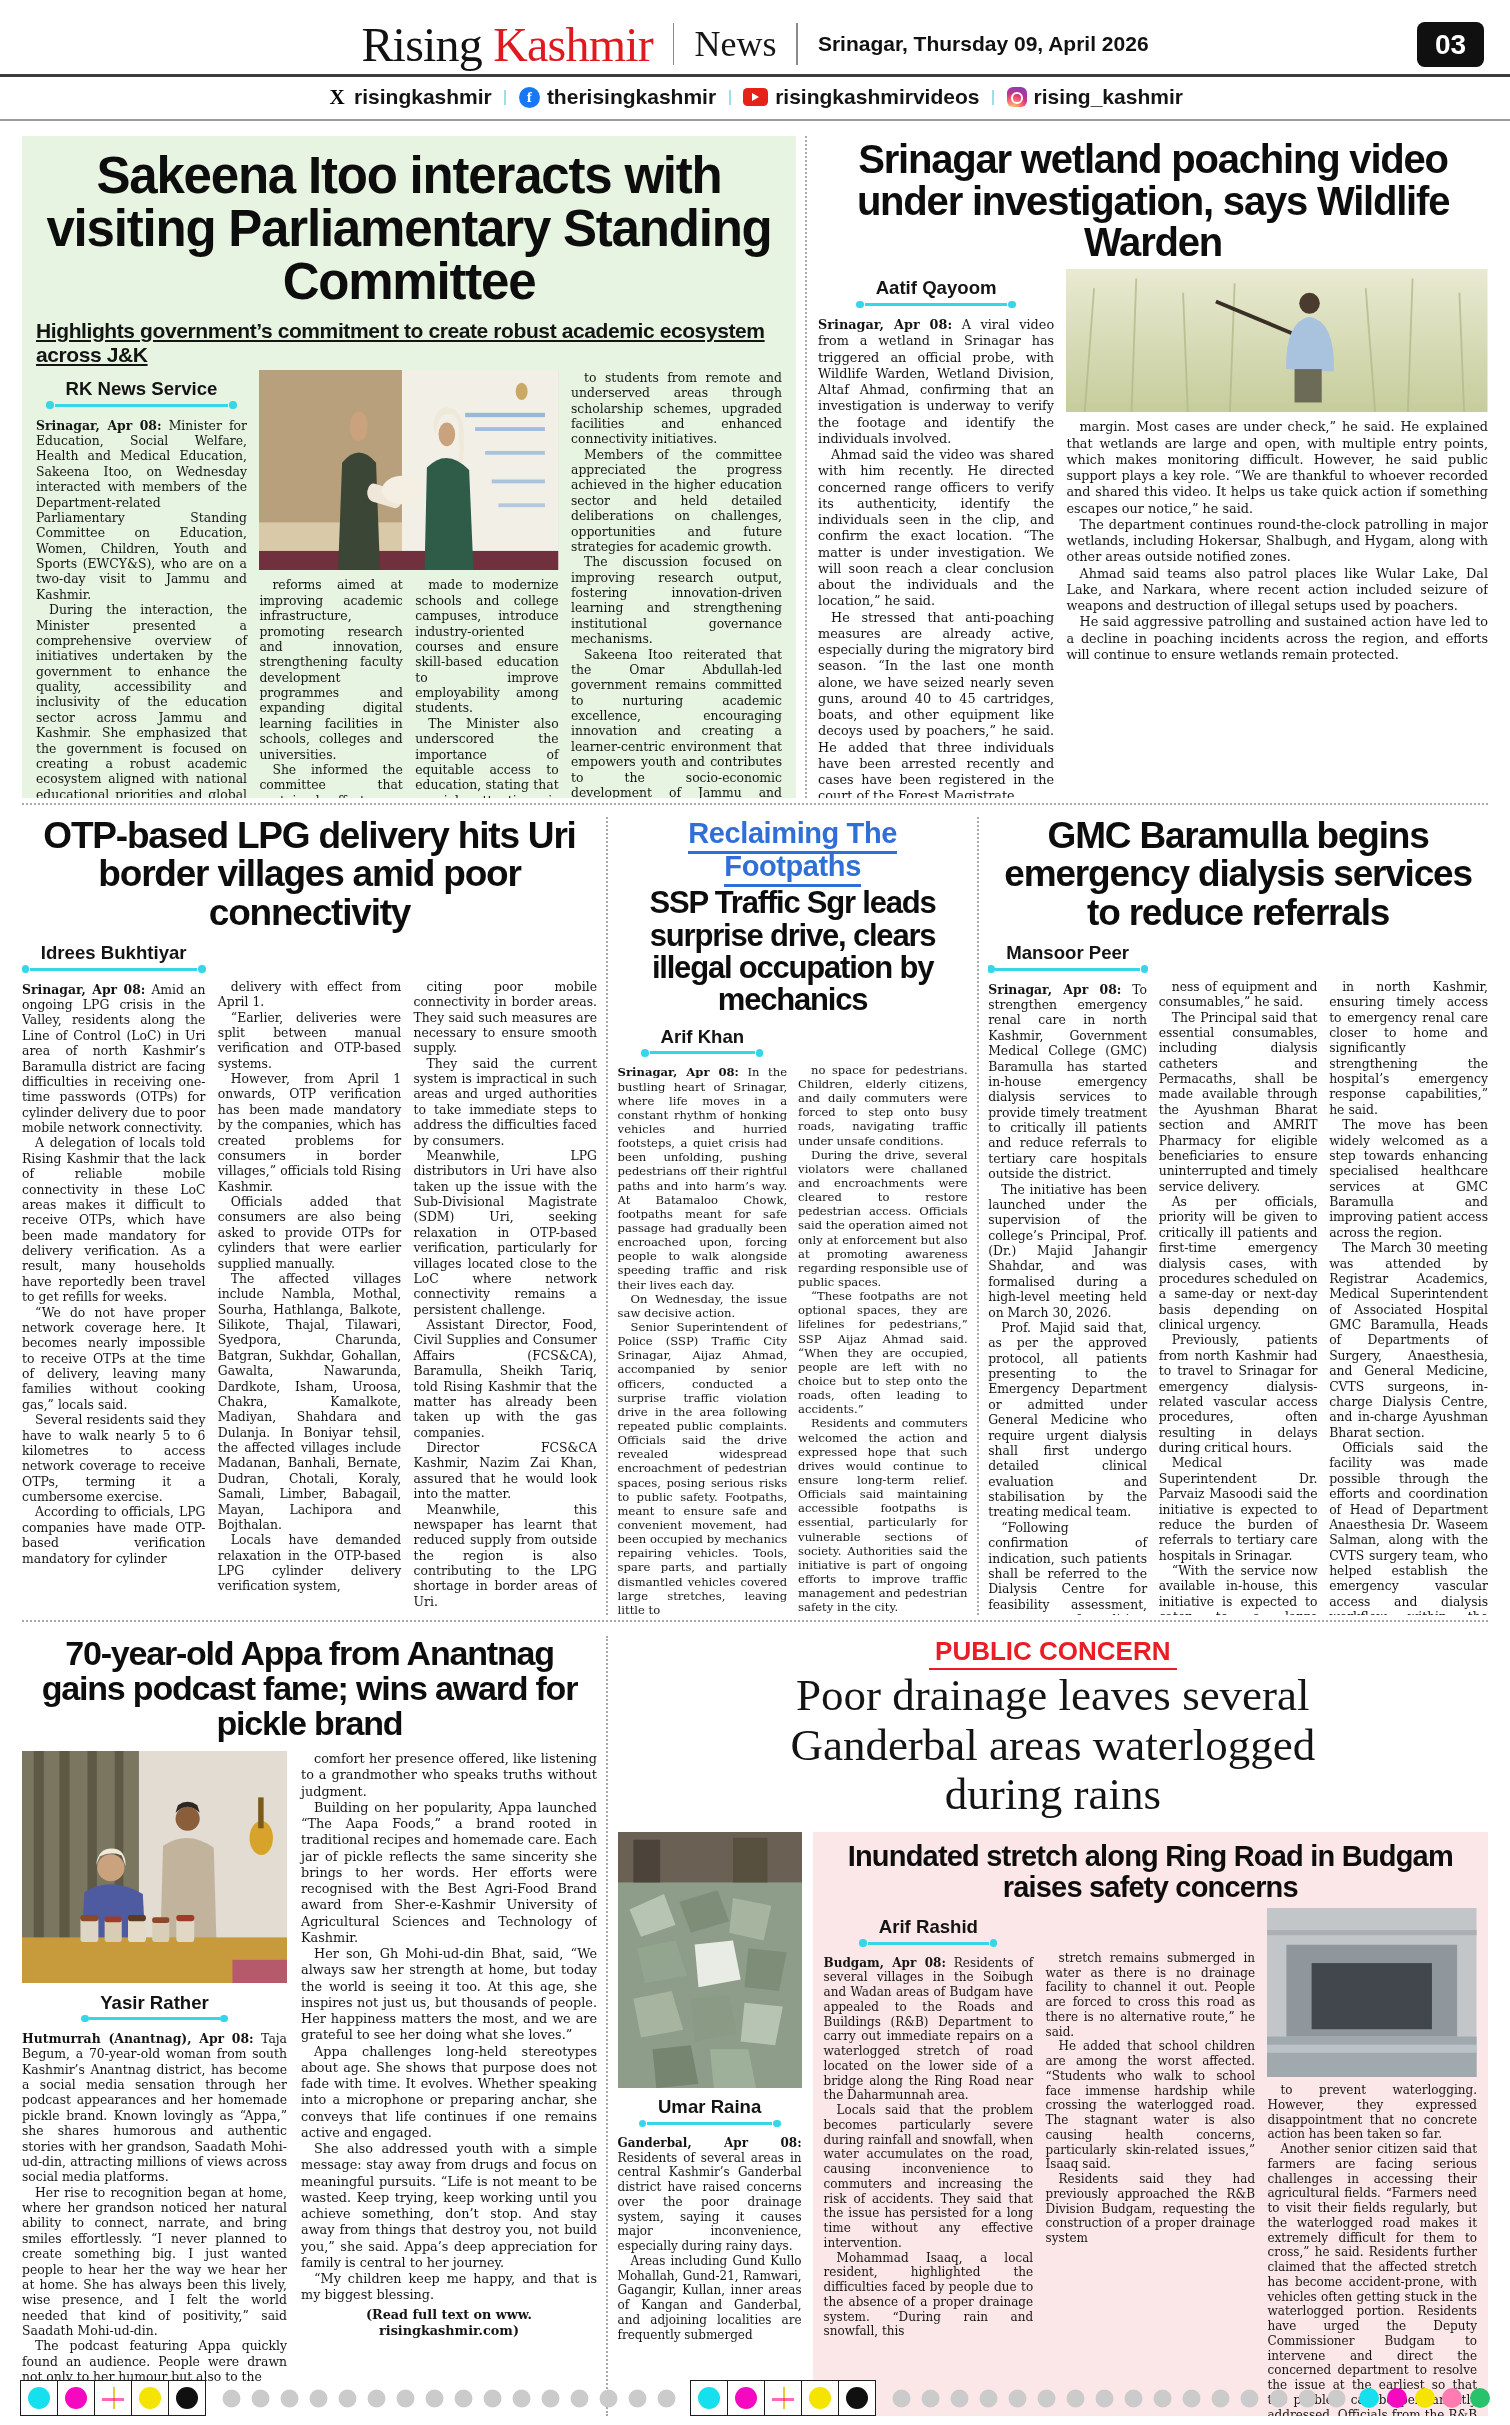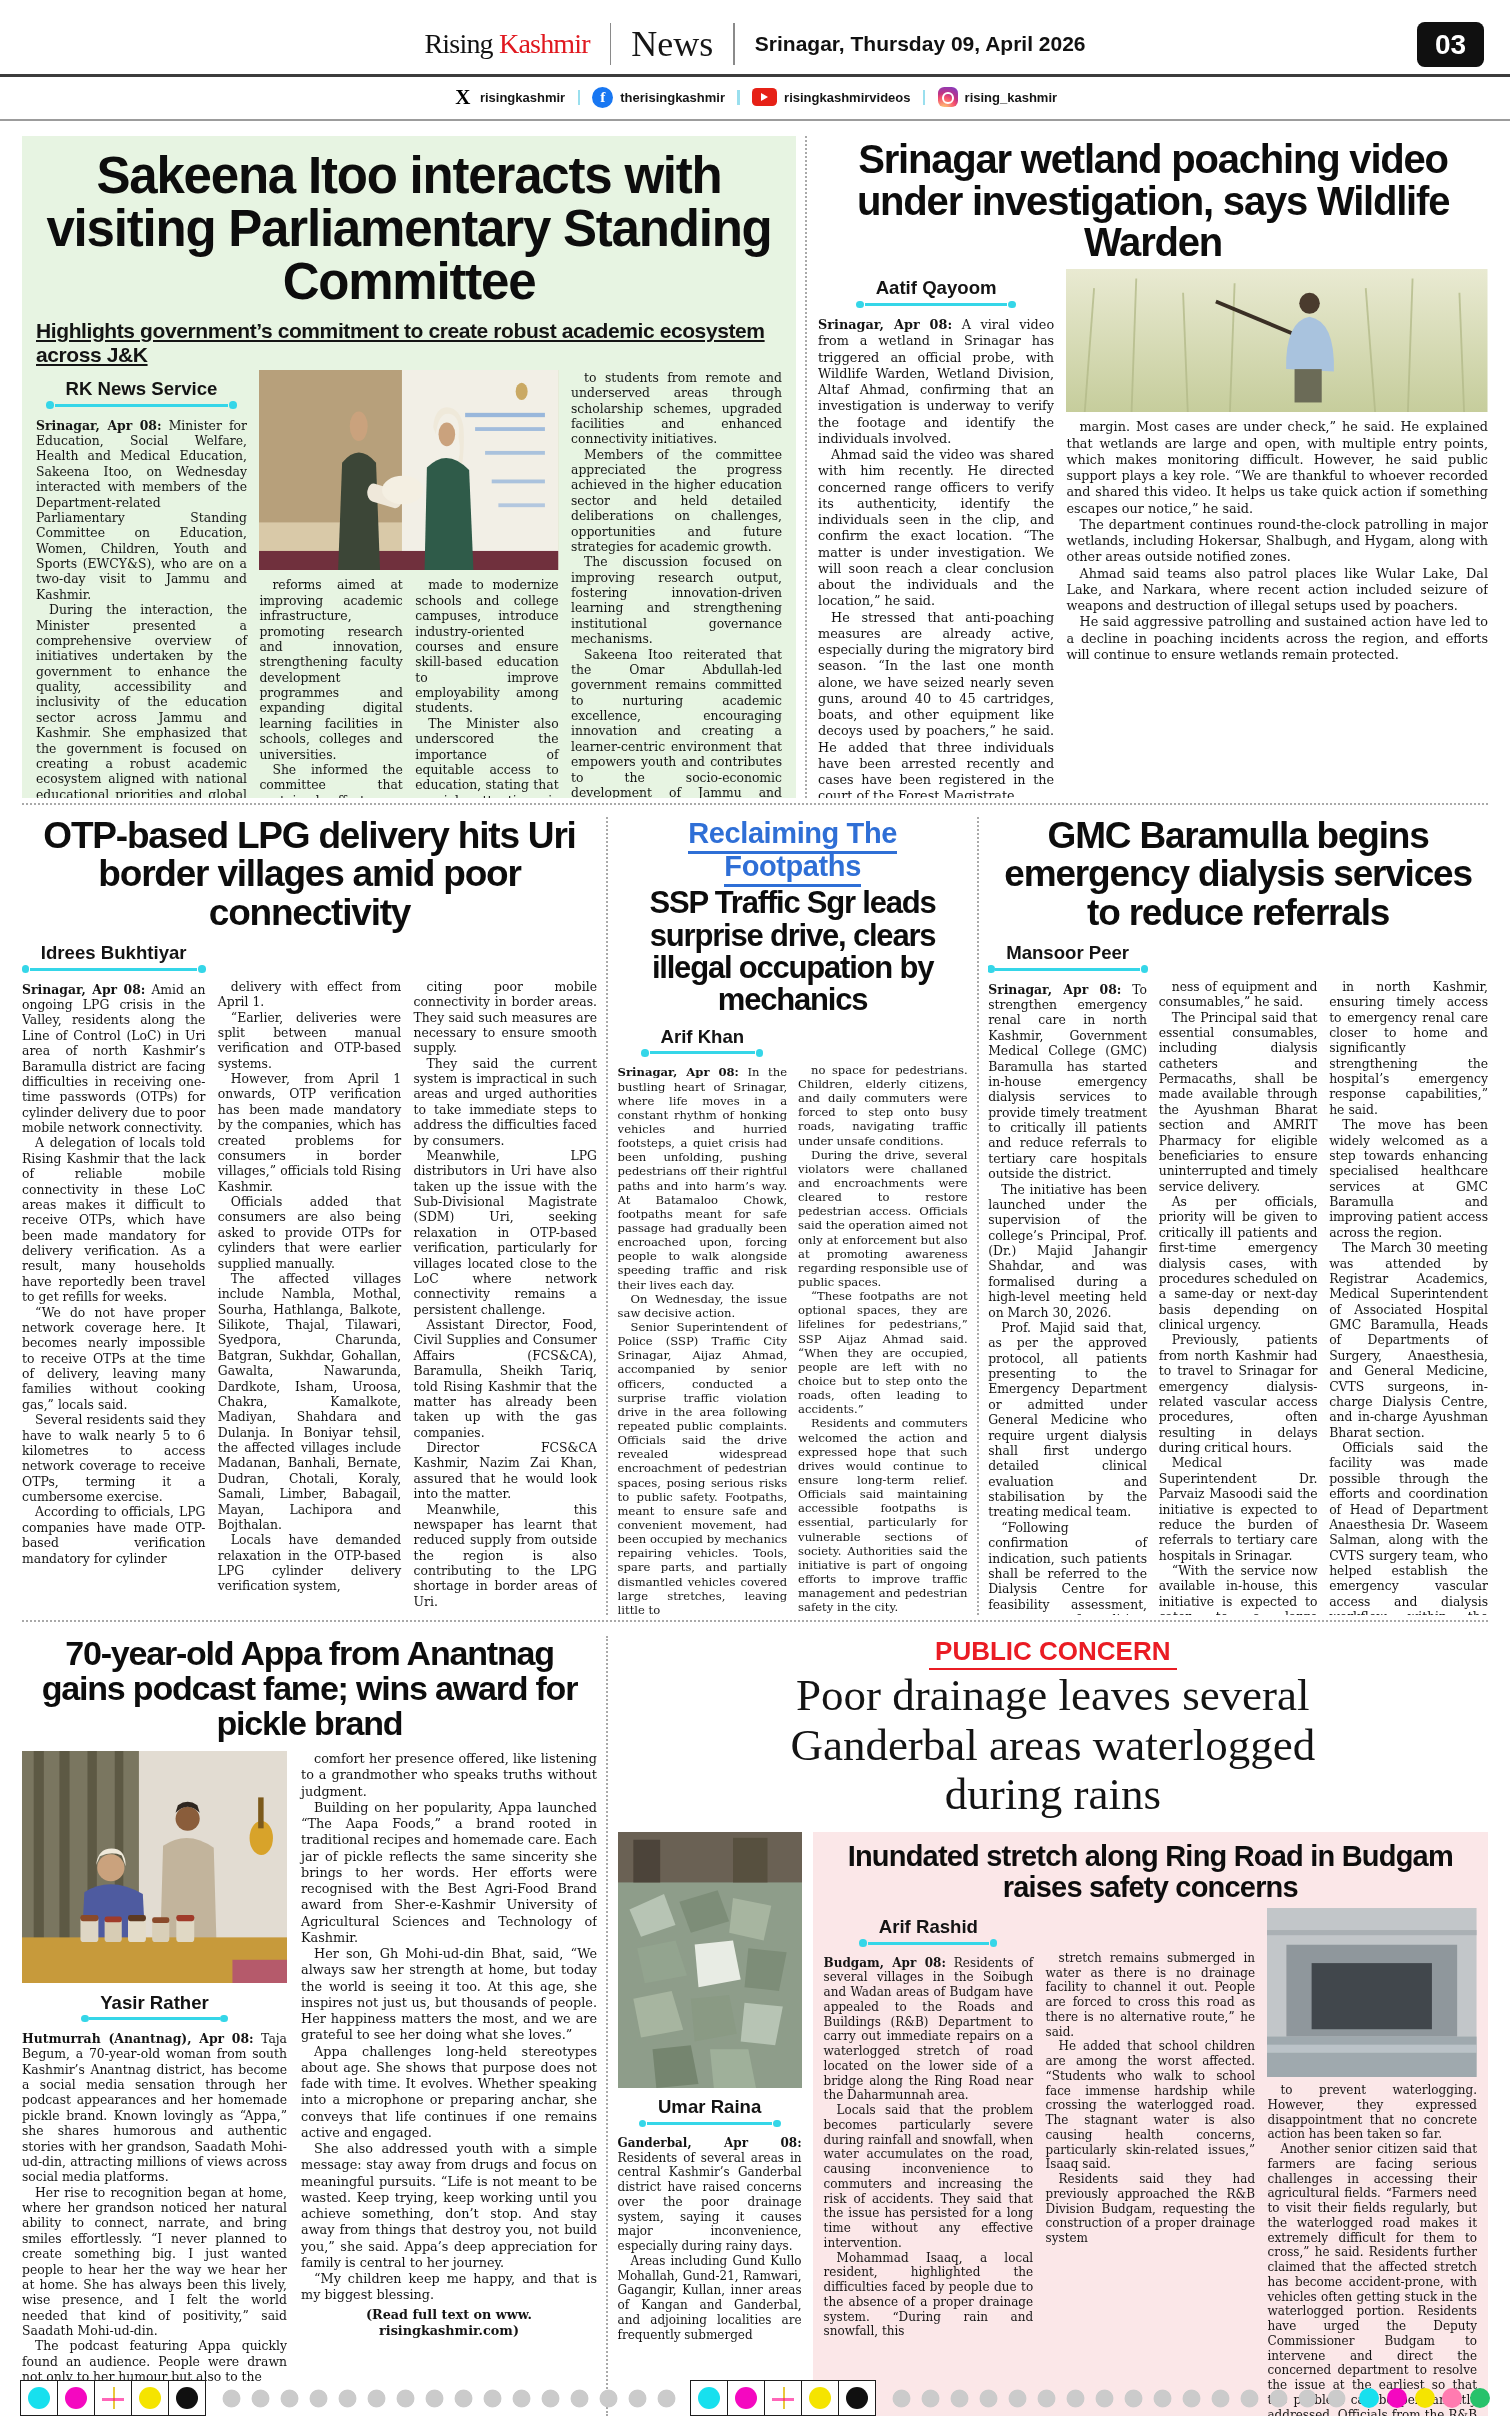--- a/index.html
+++ b/index.html
@@ -4,28 +4,28 @@
 <style>
   html,body{margin:0;padding:0;background:#e9e9e9;}
   .page{position:relative;width:1510px;height:2426px;margin:0 auto;background:var(--paper,#fff);
         font-family:"DejaVu Serif",serif;color:var(--ink,#141414);overflow:hidden;}
   
   header{position:relative;height:130px;padding-top:20px;box-sizing:border-box;}
   .badge{position:absolute;top:22px;right:26px;width:67px;height:45px;background:#101010;border-radius:7.7px;
          color:#fff;font-family:"Liberation Sans",sans-serif;font-weight:700;font-size:28px;
          display:flex;align-items:center;justify-content:center;}
   .mast-center{display:flex;align-items:center;justify-content:center;gap:20px;height:48px;}
-  .brand{font-family:"Liberation Serif",serif;font-size:28px;font-weight:400;letter-spacing:-0.8px;}
+  .brand{font-family:"Liberation Serif",serif;font-size:48px;font-weight:400;letter-spacing:-0.8px;}
   .brand-a{color:#121212;} .brand-b{color:var(--brand-red,#e0181f);}
   .mast-sep{width:1.5px;height:42px;background:#8a8a8a;}
   .mast-section{font-family:"Liberation Serif",serif;font-size:36px;color:#161616;}
   .mast-date{font-family:"Liberation Sans",sans-serif;font-weight:700;font-size:21px;color:#111;}
   .rule-dark{height:3.1px;background:#3c3c3c;margin:6.2px 0 0;}
   .social{display:flex;align-items:center;justify-content:center;gap:12.4px;height:40px;}
-  .social .handle{font-family:"Liberation Sans",sans-serif;font-weight:700;font-size:13px;color:#141414;}
+  .social .handle{font-family:"Liberation Sans",sans-serif;font-weight:700;font-size:21px;color:#141414;}
   .soc-sep{width:2.3px;height:15.5px;background:#9adfee;}
   .soc-item{display:flex;align-items:center;gap:7px;}
   .ic{display:inline-flex;align-items:center;justify-content:center;}
   .ic-x{width:20px;height:20px;font-family:"Liberation Serif",serif;font-weight:700;font-size:21px;color:#000;}
   .ic-fb{width:21px;height:21px;border-radius:50%;background:#1877f2;color:#fff;font-family:"Liberation Serif",serif;
          font-weight:700;font-size:15.5px;}
   .ic-yt{width:25px;height:18px;border-radius:4.6px;background:#e62117;position:relative;}
   .ic-yt::after{content:"";position:absolute;left:9.3px;top:4.6px;border-left:7.7px solid #fff;
                 border-top:4.6px solid transparent;border-bottom:4.6px solid transparent;}
   .ic-ig{width:20px;height:20px;border-radius:6.2px;background:radial-gradient(circle at 30% 110%,#ffd776 0%,#f54f6e 45%,#c13584 60%,#8a3ab9 90%);position:relative;}

